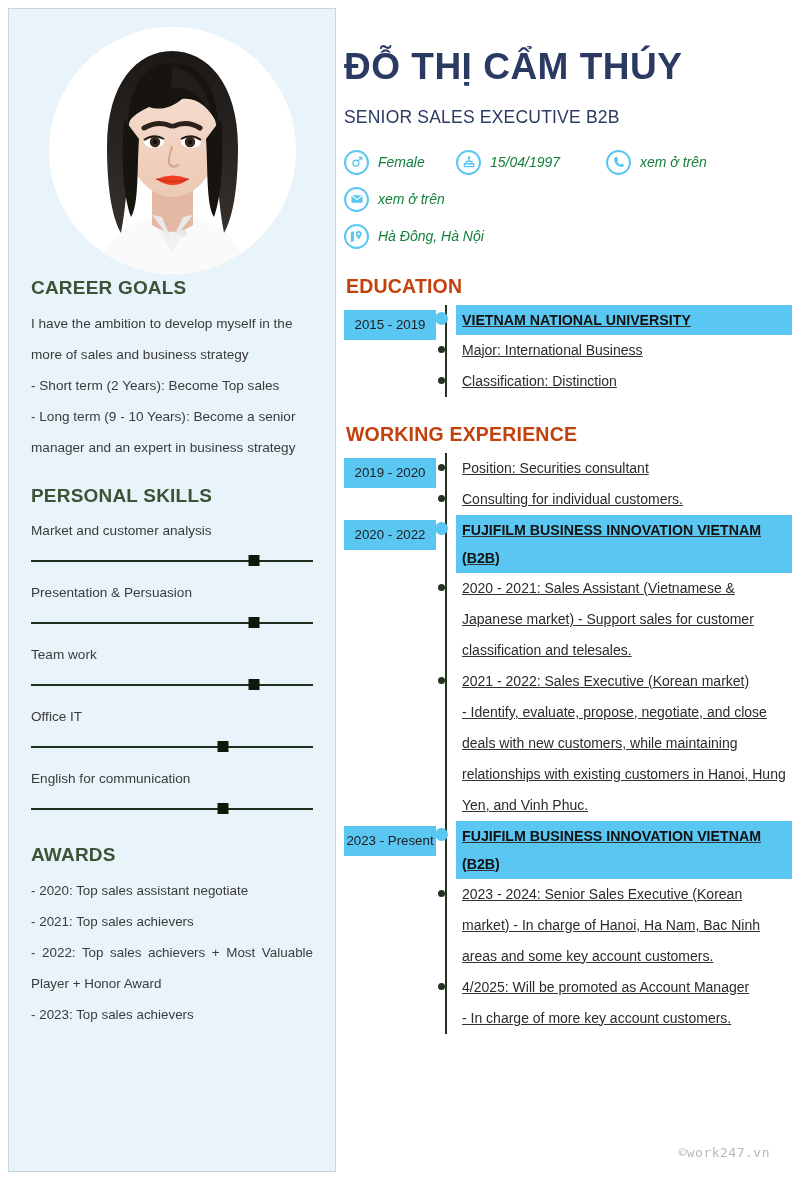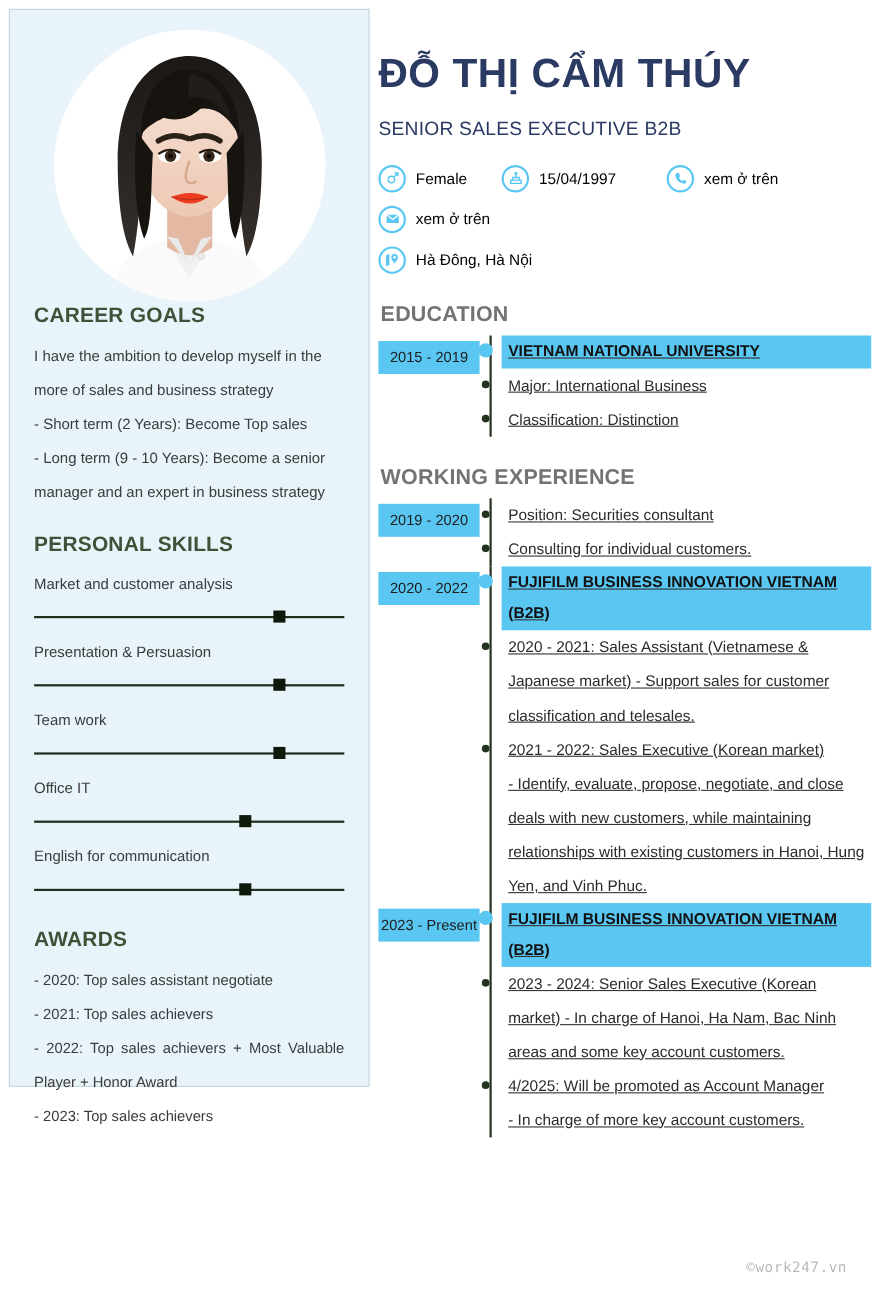--- a/index.html
+++ b/index.html
@@ -9,21 +9,21 @@
     font-family:"Liberation Sans", sans-serif;
     color:#333;
     position:relative;
     overflow:hidden;
   }
   .page { position:absolute; inset:0; background:#fff; }
 
   
   .sidebar{
     position:absolute; left:8px; top:8px;
-    width:328px; height:980px;
+    width:328px; height:1164px;
     background:#e8f4fa;
     border:1px solid #c9d4da;
   }
   .photo-wrap{
     width:100%; height:268px;
     display:flex; align-items:center; justify-content:center;
     padding-top:14px;
   }
   .photo{
     width:247px; height:247px; border-radius:50%;
@@ -74,25 +74,25 @@
   .contacts{ margin-top:22px; }
   .crow{ display:flex; align-items:center; margin-bottom:12px; }
   .citem{ display:flex; align-items:center; }
   .citem + .citem{ margin-left:0; }
   .ic{
     width:25px; height:25px; border-radius:50%;
     border:2px solid #59c7f2; display:flex; align-items:center; justify-content:center;
     flex:0 0 auto; margin-right:9px; background:#fff;
   }
   .ic svg{ display:block; }
-  .ctext{ font-size:14px; color:#000000; white-space:nowrap; }
+  .ctext{ font-size:14px; color:#15803d; white-space:nowrap;font-style:italic; }
 
   
   .sec-h{
-    color:#737373; font-size:19.5px; font-weight:bold; letter-spacing:.2px;
+    color:#c2410c; font-size:19.5px; font-weight:bold; letter-spacing:.2px;
     margin:26px 0 7px 2px;
   }
   .tl-row{ display:flex; align-items:flex-start; }
   .tl-date{
     width:92px; flex:0 0 92px; text-align:center;
     font-size:13.3px; color:#1d1d1d; padding-top:5px; line-height:26px;
   }
   .tl-date .chip{
     background:#5ac6f2; display:block; padding:2px 0;
   }

